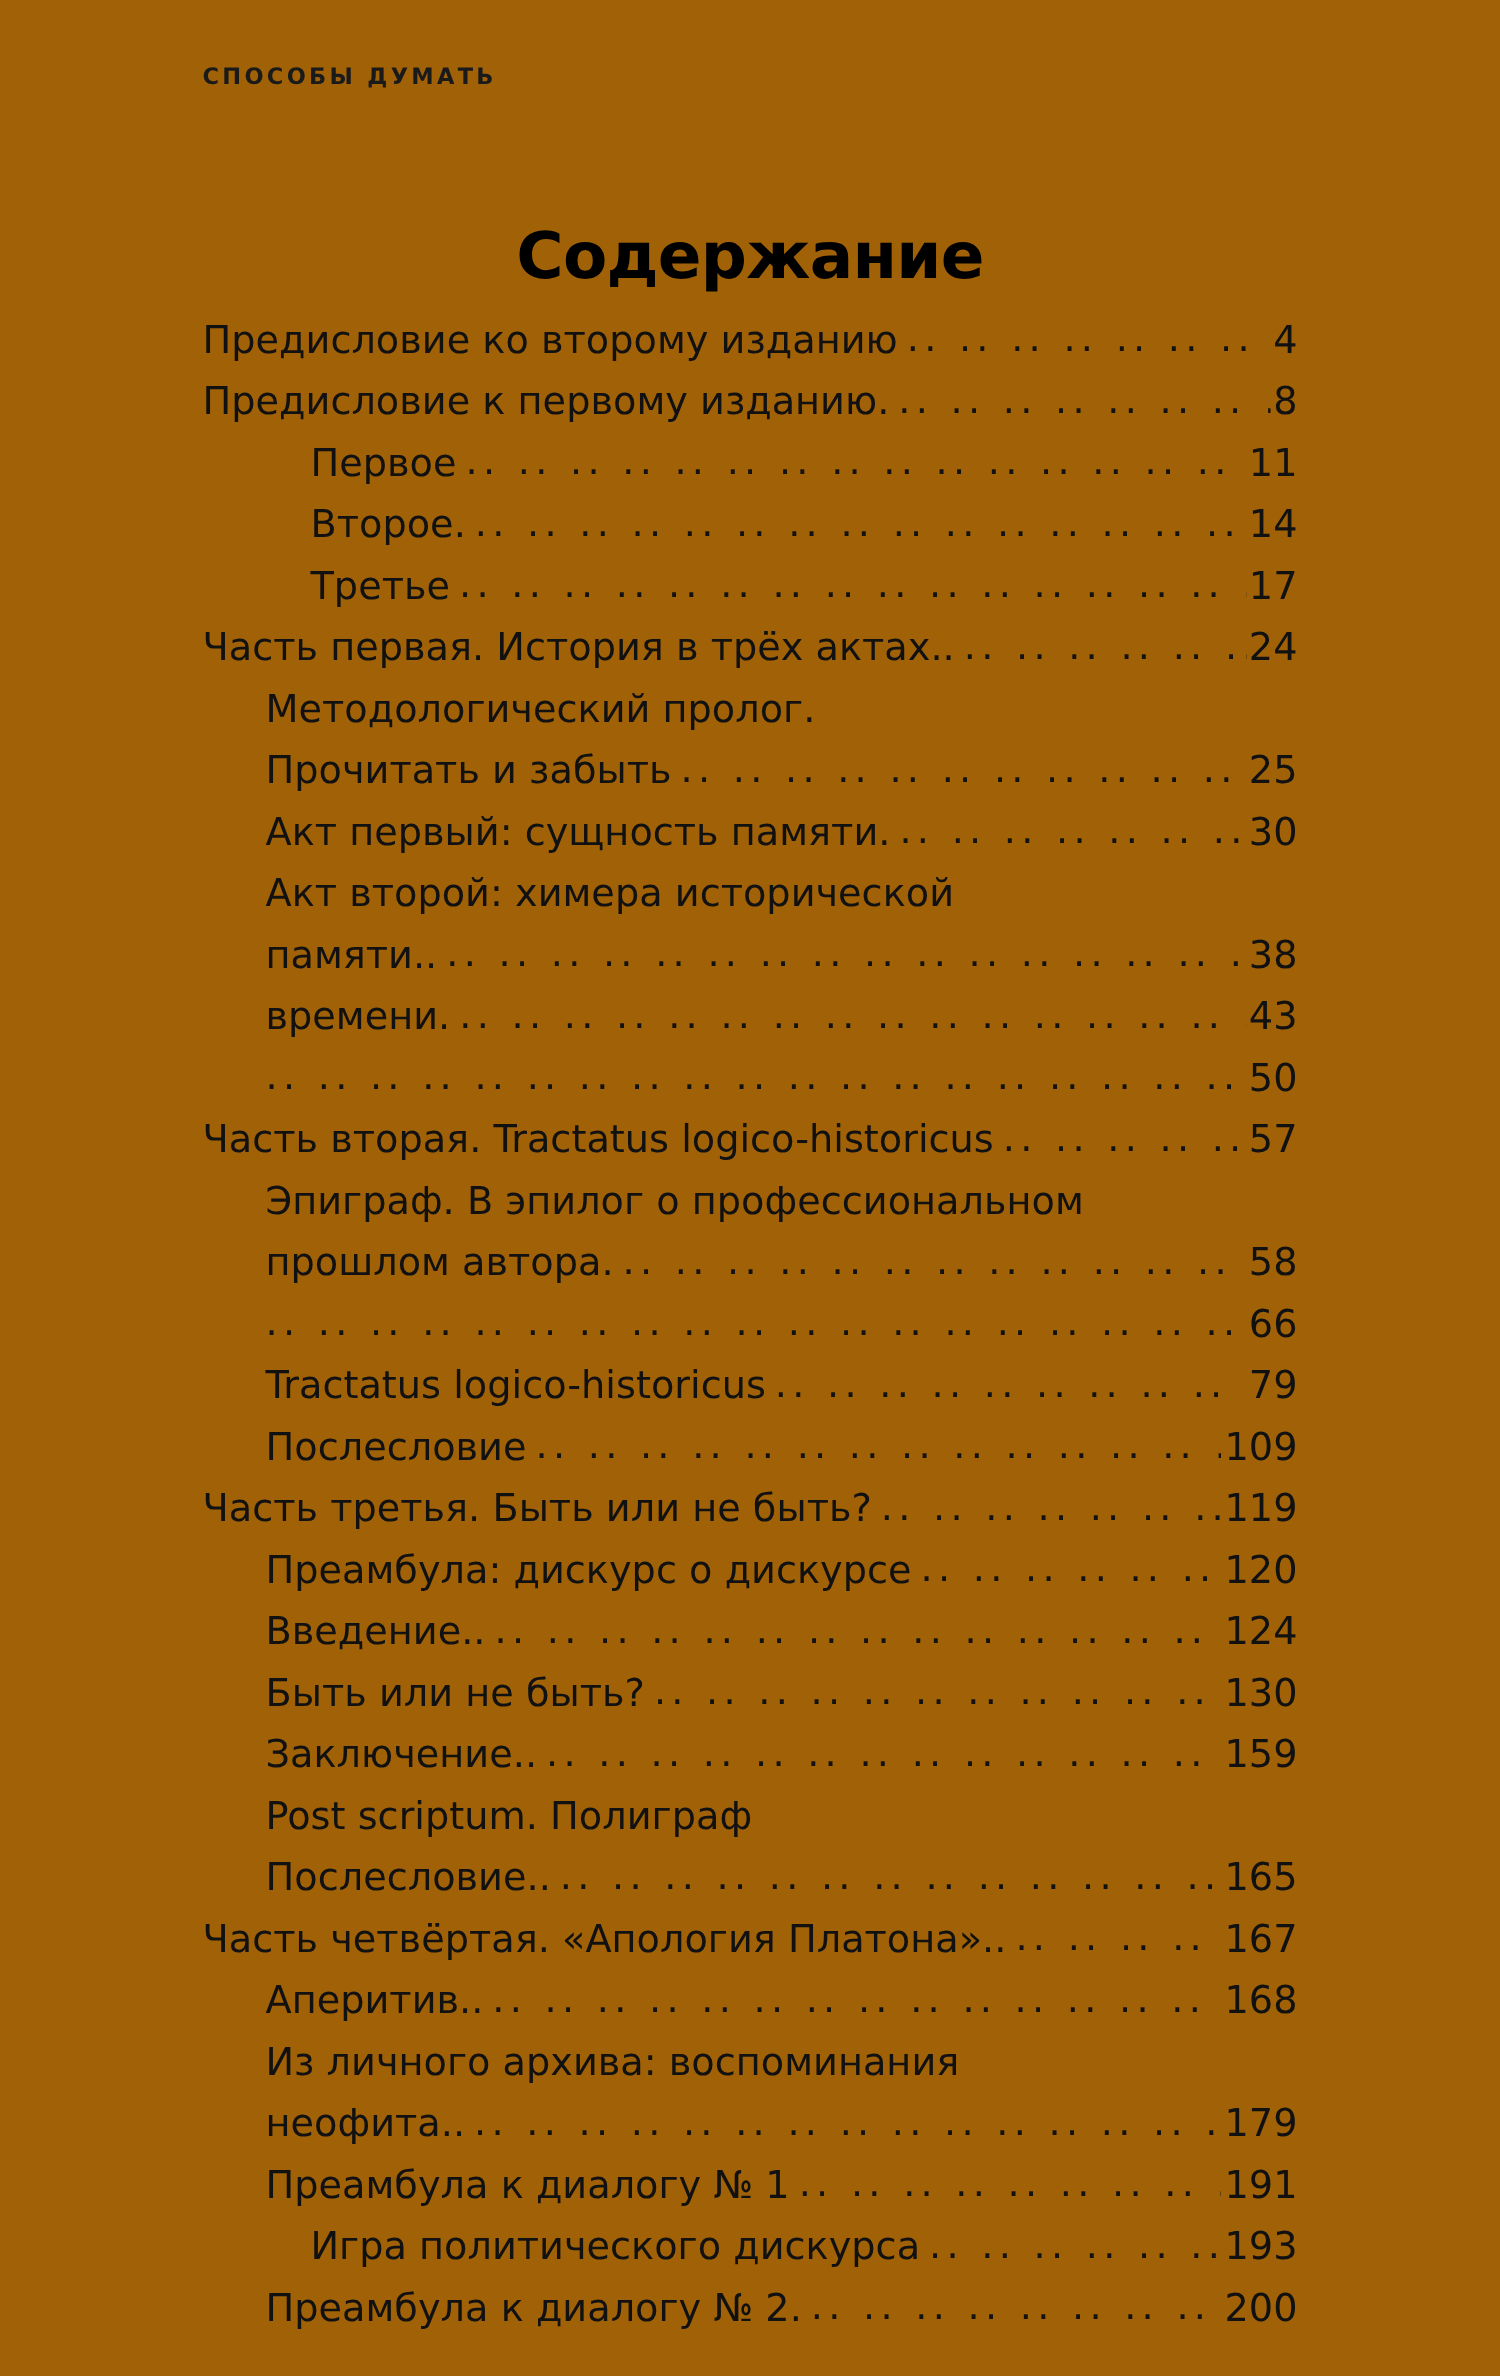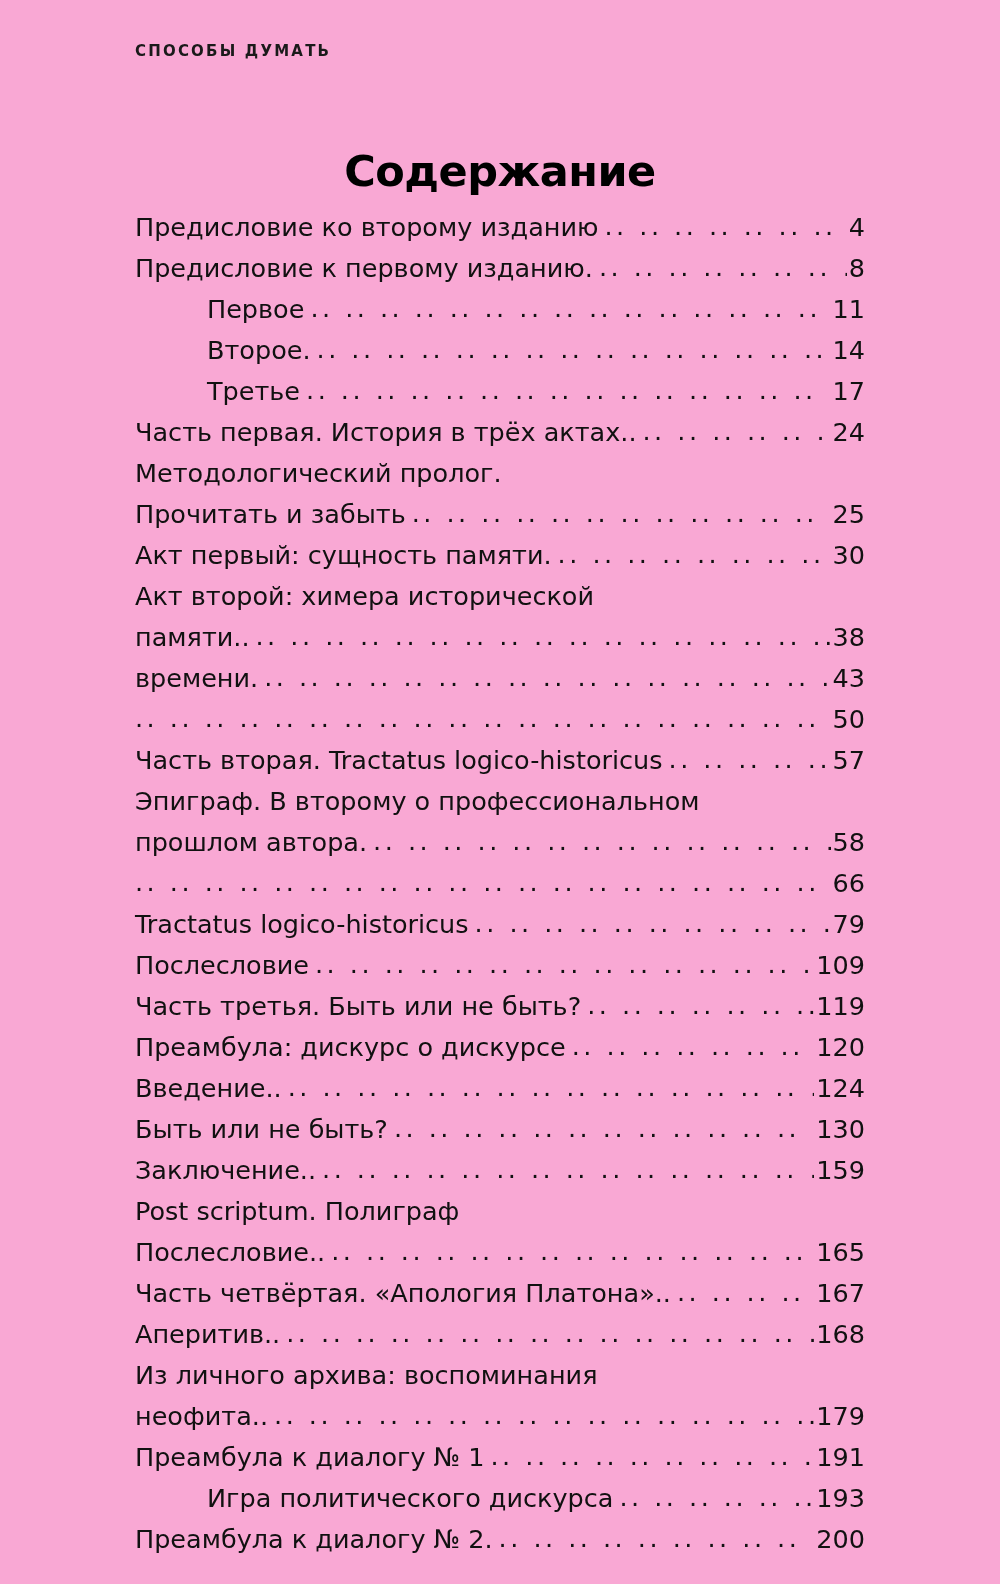--- a/index.html
+++ b/index.html
@@ -12,21 +12,21 @@
     height: 1584px;
     position: relative;
     font-family: "DejaVu Sans", sans-serif;
     color: #000000;
     overflow: hidden;
   }
 
   .page {
     position: absolute;
     inset: 0;
-    background: #f9a8d4;
+    background: #a16207;
   }
 
   .running-head {
     position: absolute;
     left: 135px;
     top: 42px;
     font-family: "DejaVu Sans", sans-serif;
     font-size: 15px;
     letter-spacing: 2.2px;
     font-weight: 600;
@@ -81,21 +81,21 @@
 
   .toc-entry .page-num {
     flex: 0 0 auto;
     text-align: right;
     padding-left: 2px;
     font-variant-numeric: lining-nums;
   }
 
   
   .lvl-0 { margin-left: 0px; }
-  .lvl-1 { }
+  .lvl-1 { margin-left: 42px; }
   .lvl-2 { margin-left: 72px; }
 
   
   .toc-entry.noleader .leader { visibility: hidden; }
   .toc-entry.noleader .page-num { visibility: hidden; }
 </style>
 </head>
 <body>
 
 <div class="page">
@@ -168,21 +168,21 @@
       <div class="toc-entry lvl-1">
         <span class="leader">.. .. .. .. .. .. .. .. .. .. .. .. .. .. .. .. .. .. .. .. .. .. .. .. .. .. .. .. .. .. ..</span>
         <span class="page-num">50</span>
       </div>
       <div class="toc-entry lvl-0">
         <span class="label">Часть вторая. Tractatus logico-historicus</span>
         <span class="leader">.. .. .. .. .. .. .. .. .. .. .. .. .. .. .. .. .. .. .. .. .. .. .. .. .. .. .. .. .. .. ..</span>
         <span class="page-num">57</span>
       </div>
       <div class="toc-entry lvl-1 noleader">
-        <span class="label">Эпиграф. В второму о профессиональном</span>
+        <span class="label">Эпиграф. В эпилог о профессиональном</span>
         <span class="leader">.. .. .. .. .. .. .. .. .. .. .. .. .. .. .. .. .. .. .. .. .. .. .. .. .. .. .. .. .. .. ..</span>
         <span class="page-num"></span>
       </div>
       <div class="toc-entry lvl-1">
         <span class="label">прошлом автора.</span>
         <span class="leader">.. .. .. .. .. .. .. .. .. .. .. .. .. .. .. .. .. .. .. .. .. .. .. .. .. .. .. .. .. .. ..</span>
         <span class="page-num">58</span>
       </div>
       <div class="toc-entry lvl-1">
         <span class="leader">.. .. .. .. .. .. .. .. .. .. .. .. .. .. .. .. .. .. .. .. .. .. .. .. .. .. .. .. .. .. ..</span>

